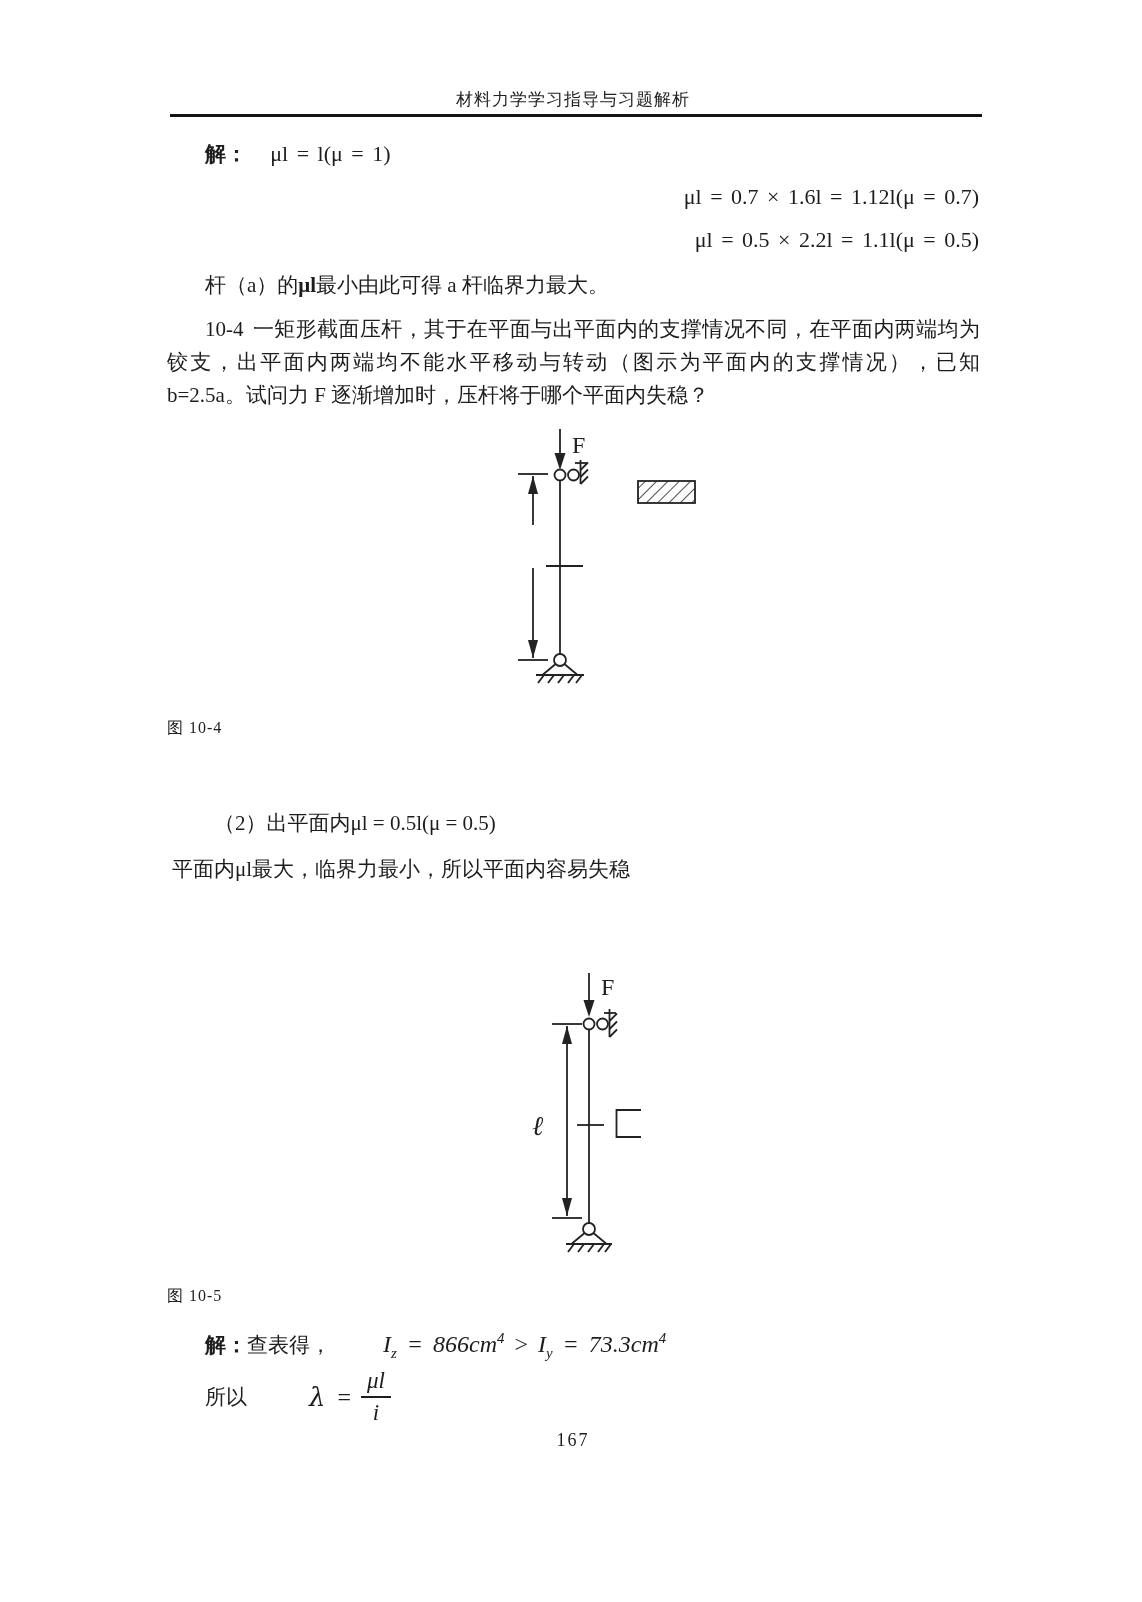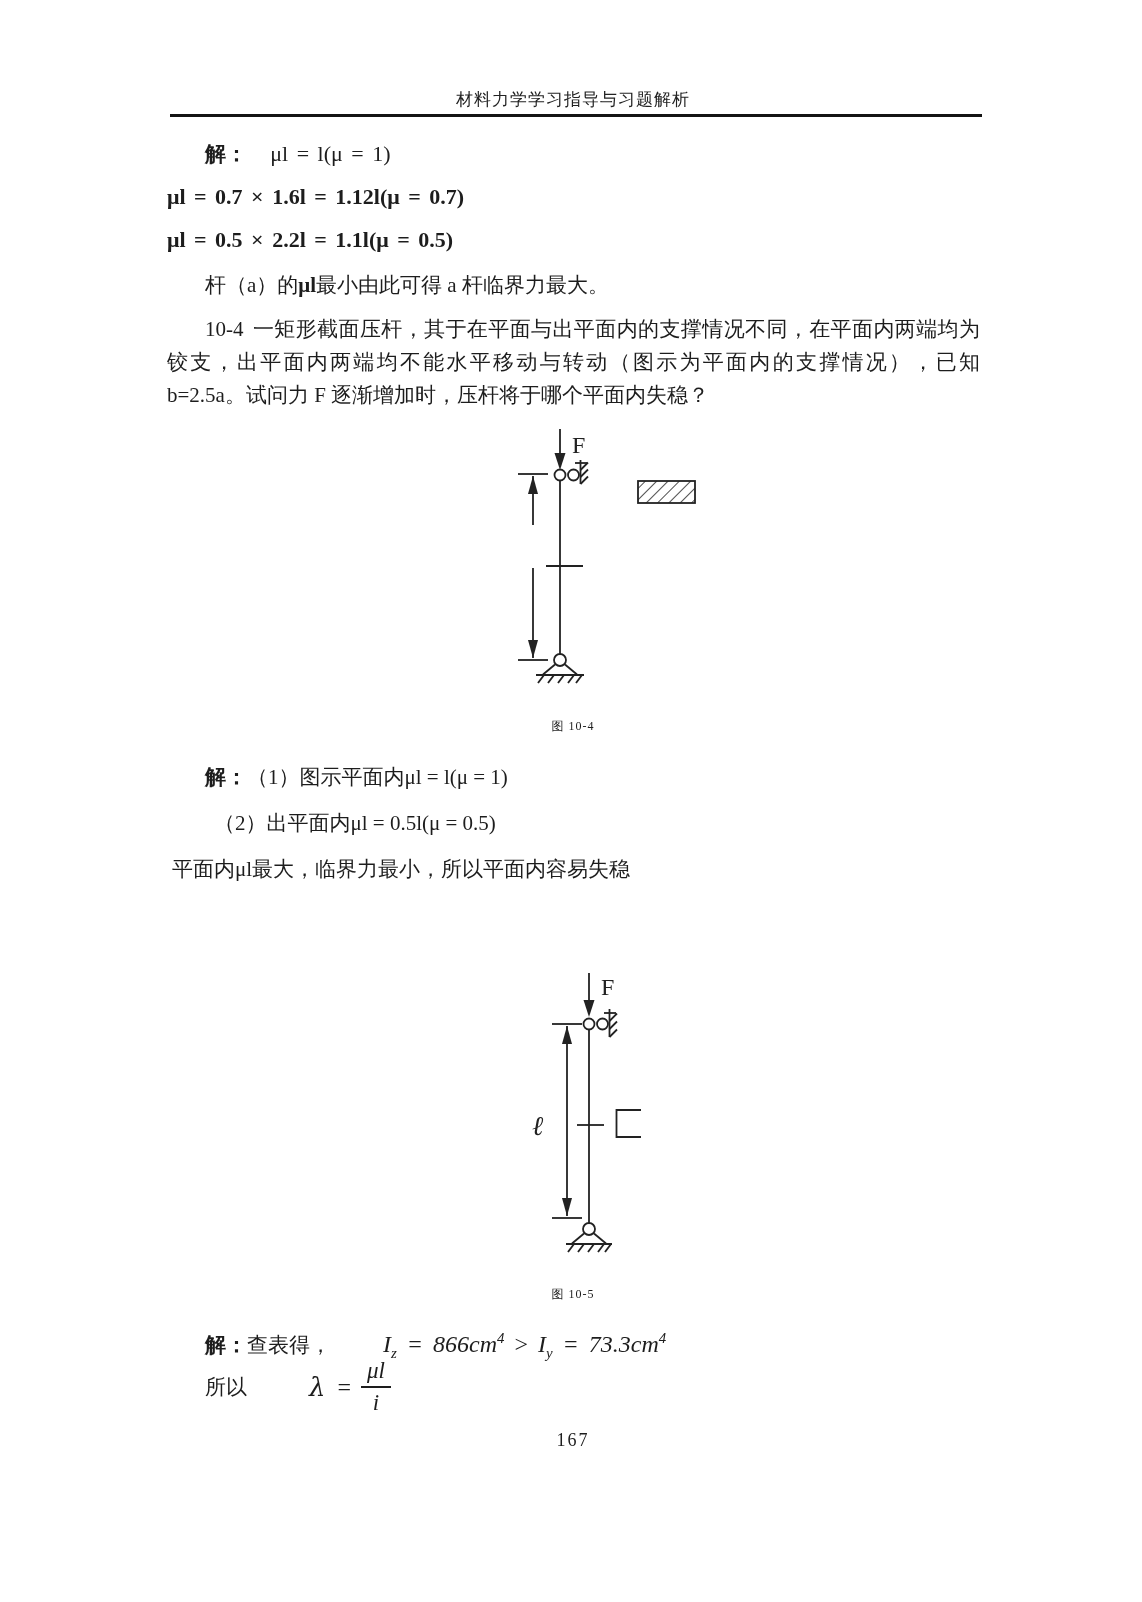--- a/index.html
+++ b/index.html
@@ -13,41 +13,41 @@
     text-align:center; font-size:17px; letter-spacing:1px; color:#222;
   }
   .header-rule {
     position:absolute; top:114px; left:170px; width:812px; height:3px;
     background:#141414;
   }
   .line { position:absolute; font-size:21px; white-space:nowrap;text-align:center; }
   .lbl { font-weight:bold; }
   .eq  { font-size:22px; word-spacing:3px; }
   .eqc {
-    position:absolute; left:167px; width:812px; text-align:left;
-    font-size:22px; word-spacing:3px;font-weight:bold;
+    position:absolute; left:167px; width:812px; text-align:right;
+    font-size:22px; word-spacing:3px;
   }
   .para {
     position:absolute; left:167px; width:813px;
     font-size:21px; line-height:33px; text-align:justify; text-indent:38px;
   }
   .pnum { margin-right:9px; }
   .caption {
-    position:absolute; left:167px; width:812px; text-align:center;
-    font-size:12px; letter-spacing:1px;
+    position:absolute; left:167px; width:812px; 
+    font-size:16px; letter-spacing:1px;
   }
   .fig { position:absolute; }
   .flexline { position:absolute; display:flex; align-items:baseline; font-size:21px; white-space:nowrap; }
   .formula { font-size:24px; word-spacing:4px; margin-left:52px; }
   .formula i, .it { font-style:italic; }
   sub { font-size:0.62em; }
   sup { font-size:0.62em; }
   .lambda-row {
     position:absolute; display:flex; align-items:center;
-    font-size:21px; height:54px;
+    font-size:21px; height:54px;margin-top:10px;
   }
   .lam { font-style:italic; font-size:26px; margin-left:62px; font-family:"DejaVu Serif",serif; }
   .feq { font-size:24px; margin:0 10px 0 12px; }
   .frac { display:inline-flex; flex-direction:column; align-items:center; font-size:23px; line-height:1.05; }
   .frac .num { padding:0 6px 3px 6px; border-bottom:2px solid #1d1d1d; font-style:italic; }
   .frac .den { padding-top:3px; font-style:italic; }
   .pageno {
     position:absolute; top:1430px; left:167px; width:812px;
     text-align:center; font-size:18px; letter-spacing:2px;font-family:Liberation Serif, serif;
   }
@@ -121,23 +121,20 @@
       </g>
       <g>
         <rect x="208" y="68" width="57" height="22" fill="url(#hatch45)"></rect>
       </g>
     </g>
     <text x="142" y="40" font-size="24" fill="#222">F</text>
   </svg>
 
   <div class="caption" style="top:718px">图 10-4</div>
 
-  <div class="line" style="top:763px;left:205px">
-    <b>解：</b><span>（1）图示平面内μl = l(μ = 1)</span>
-  </div>
   <div class="line" style="top:809px;left:214px">（2）出平面内μl = 0.5l(μ = 0.5)</div>
   <div class="line" style="top:855px;left:172px">平面内μl最大，临界力最小，所以平面内容易失稳</div>
 
 
   <svg class="fig" style="left:430px;top:953px" width="290" height="312" viewBox="0 0 290 312">
     <g stroke="#222" stroke-width="1.8" fill="none">
       <g>
         <line x1="159" y1="20" x2="159" y2="48"></line>
         <polygon points="159,64 153.5,47 164.5,47" fill="#222" stroke="none"></polygon>
       </g>

